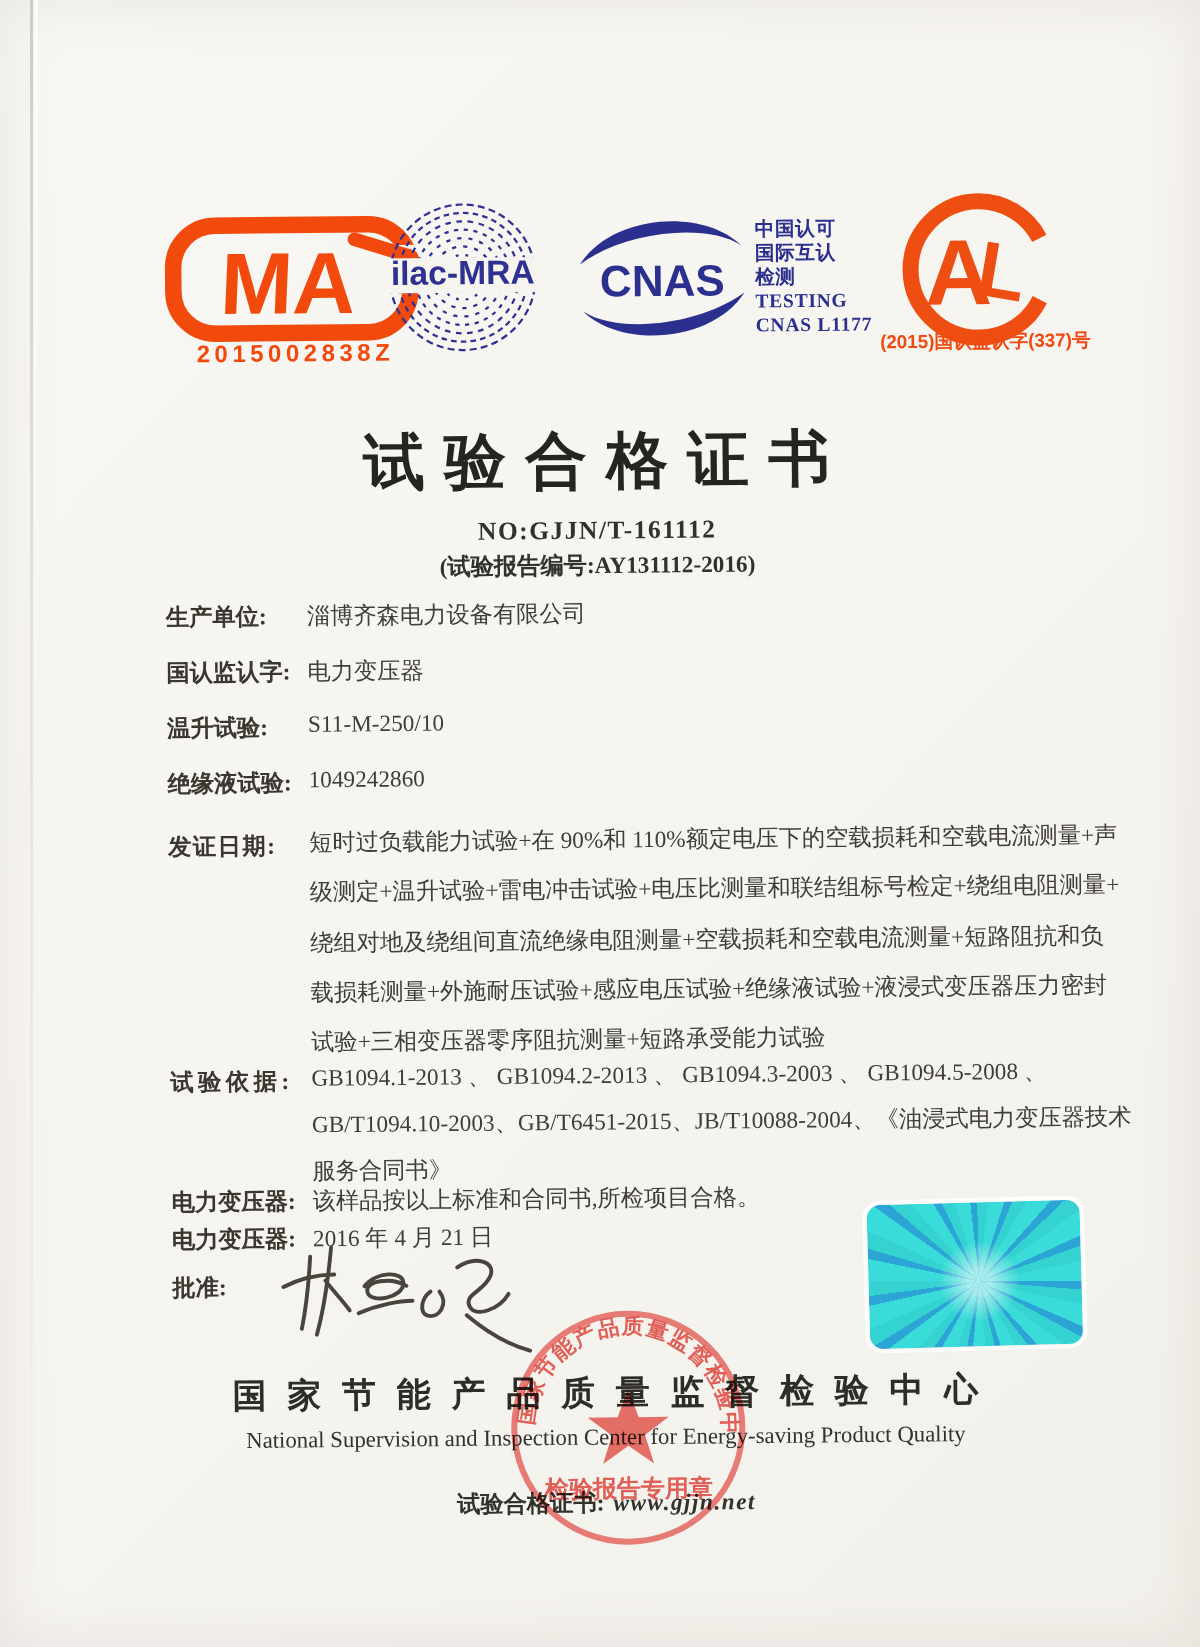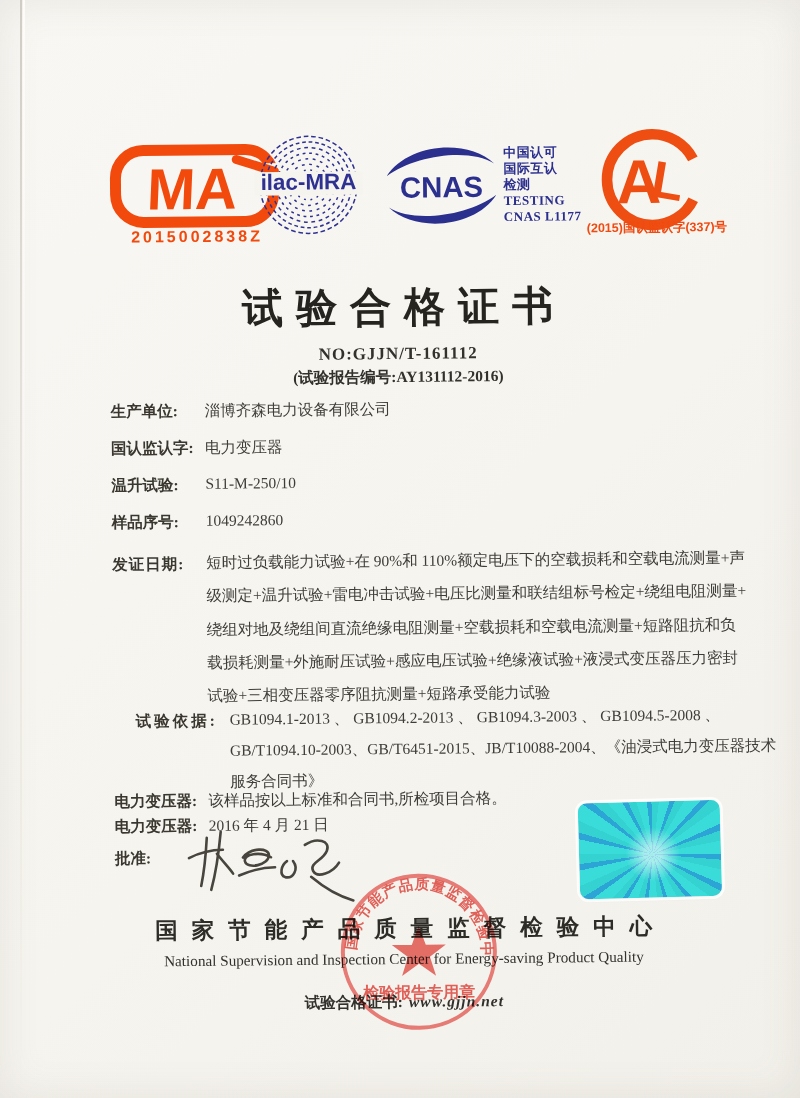--- a/index.html
+++ b/index.html
@@ -54,21 +54,21 @@
   }
 
   
   .row{position:absolute;left:112px;display:flex;align-items:flex-start;font-size:15.5px;}
   .row .lbl{flex:0 0 86px;font-weight:bold;color:#39372f;white-space:nowrap;}
   .row .val{margin-left:8px;color:#3f3d37;}
   .ml{white-space:pre-line;}
   .row-items .val{width:560px;line-height:33.3px;margin-top:-8px;}
   .row-items .lbl{letter-spacing:1px;}
   .row-basis .val{width:560px;line-height:31px;margin-top:-7px;}
-  .row-basis .lbl{letter-spacing:3px;margin-left:22px;}
+  .row-basis .lbl{letter-spacing:3px;}
 
   
   .signature{position:absolute;left:178px;top:822px;}
 
   
   .hologram{
     position:absolute;left:576px;top:804px;width:142px;height:96px;
     border-radius:9px;transform:rotate(-1deg);
     background:
       radial-gradient(circle at 52% 55%, rgba(255,255,255,.55) 0 9%, rgba(255,255,255,0) 30%),
@@ -163,21 +163,21 @@
     </div>
     <div class="row" style="top:436px;">
       <span class="lbl">国认监认字:</span>
       <span class="val">电力变压器</span>
     </div>
     <div class="row" style="top:473px;">
       <span class="lbl">温升试验:</span>
       <span class="val">S11-M-250/10</span>
     </div>
     <div class="row" style="top:510px;">
-      <span class="lbl">样品序号:</span>
+      <span class="lbl">绝缘液试验:</span>
       <span class="val">1049242860</span>
     </div>
     <div class="row row-items" style="top:552px;">
       <span class="lbl">发证日期:</span>
       <span class="val ml">短时过负载能力试验+在 90%和 110%额定电压下的空载损耗和空载电流测量+声
 级测定+温升试验+雷电冲击试验+电压比测量和联结组标号检定+绕组电阻测量+
 绕组对地及绕组间直流绝缘电阻测量+空载损耗和空载电流测量+短路阻抗和负
 载损耗测量+外施耐压试验+感应电压试验+绝缘液试验+液浸式变压器压力密封
 试验+三相变压器零序阻抗测量+短路承受能力试验</span>
     </div>

